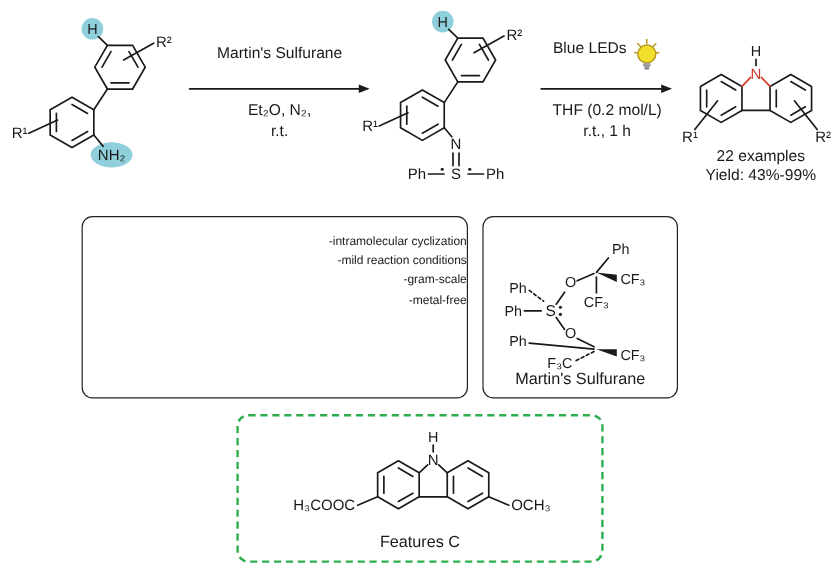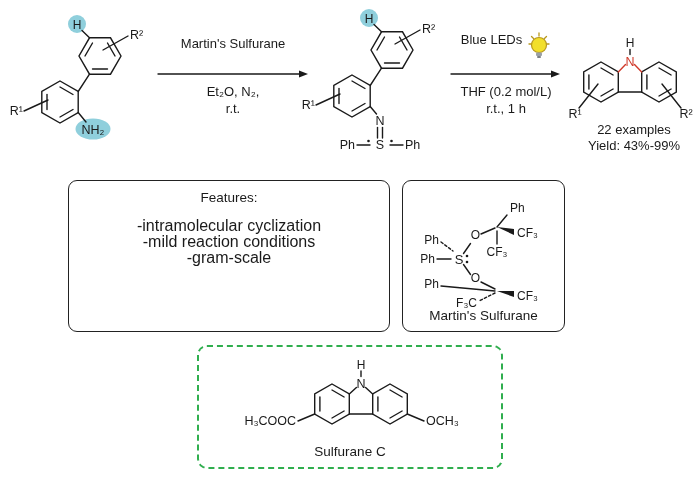--- a/index.html
+++ b/index.html
@@ -10,21 +10,21 @@
   svg text { font-family:"Liberation Sans", sans-serif; fill:#1a1a1a; }
   .bond line, .bond polygon { stroke:#1a1a1a; stroke-width:1.4; fill:none; stroke-linecap:round; }
   .redbond { stroke:var(--red) !important; }
   text.red { fill:var(--red); }
   .hl { fill:var(--highlight); }
   .cond { position:absolute; width:100%; text-align:center; font-size:13px; }
   .box { position:absolute; border:1.6px solid #222; border-radius:9px; background:#fff; }
   .greenbox { position:absolute; border:2px dashed var(--green); border-radius:10px; background:#fff; }
   .features-title { text-align:center; padding-top:9px; font-size:13.5px; }
   .features-list { margin-top:13px; }
-  .feat { text-align:center; font-size:16px; line-height:16.2px; }
+  .feat { text-align:right; font-size:10px; line-height:16.2px; }
   .box-label { position:absolute; bottom:8px; width:100%; text-align:center; font-size:13.5px; }
   .txt { position:absolute; text-align:center; }
   .ray { stroke:#b8981e; stroke-width:1.3; stroke-linecap:round; }
 </style>
 </head>
 <body>
 
 <div class="page">
 
   <svg class="abs" style="left:8px; top:14px" width="150" height="132" viewBox="0 0 150 132">
@@ -140,25 +140,25 @@
     <text class="red" x="69" y="41.5" text-anchor="middle" font-size="12.5">N</text>
     <text x="14" y="94" text-anchor="middle" font-size="12.5">R¹</text>
     <text x="125" y="94" text-anchor="middle" font-size="12.5">R²</text>
   </svg>
   <div class="txt" style="left:566px; top:122px; width:136px; font-size:13px; line-height:16px">
     <div>22 examples</div>
     <div>Yield: 43%-99%</div>
   </div>
 
   <div class="box" style="left:68px; top:180px; width:322px; height:152px">
-    <div class="features-title">Features:</div>
     <div class="features-list">
       <div class="feat">-intramolecular cyclization</div>
       <div class="feat">-mild reaction conditions</div>
       <div class="feat">-gram-scale</div>
+      <div class="feat">-metal-free</div>
     </div>
   </div>
 
   <div class="box" style="left:402px; top:180px; width:163px; height:152px">
     <svg class="abs" style="left:6px; top:6px" width="150" height="122" viewBox="0 0 150 122">
       <g class="bond">
         <line x1="54.5" y1="66.5" x2="61.5" y2="56.5"></line>
         <line x1="72" y1="47" x2="86" y2="41"></line>
         <line x1="88" y1="40" x2="98" y2="28"></line>
         <line x1="88" y1="44" x2="88" y2="57"></line>
@@ -204,16 +204,16 @@
         <line x1="133.6" y1="33.4" x2="140.7" y2="40"></line>
         <line x1="129" y1="17" x2="129" y2="22.5"></line>
         <line x1="82.7" y1="60" x2="66" y2="67"></line>
         <line x1="175.3" y1="60" x2="192" y2="67"></line>
       </g>
       <text x="129" y="14.5" text-anchor="middle" font-size="12">H</text>
       <text x="129" y="33.5" text-anchor="middle" font-size="12.5">N</text>
       <text x="64" y="71" text-anchor="end" font-size="12.5">H₃COOC</text>
       <text x="194" y="71" text-anchor="start" font-size="12.5">OCH₃</text>
     </svg>
-    <div class="box-label">Sulfurane C</div>
+    <div class="box-label">Features C</div>
   </div>
 
 </div>
 
 </body></html>

